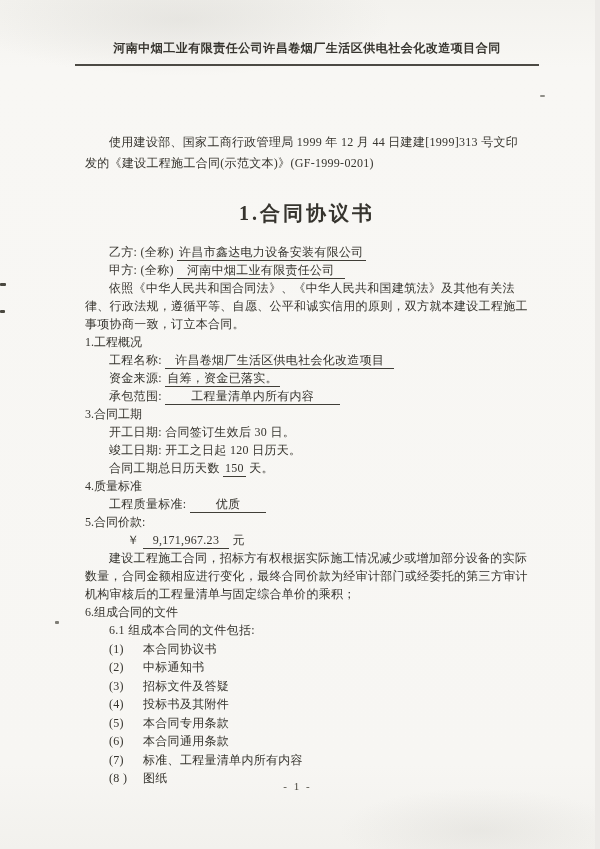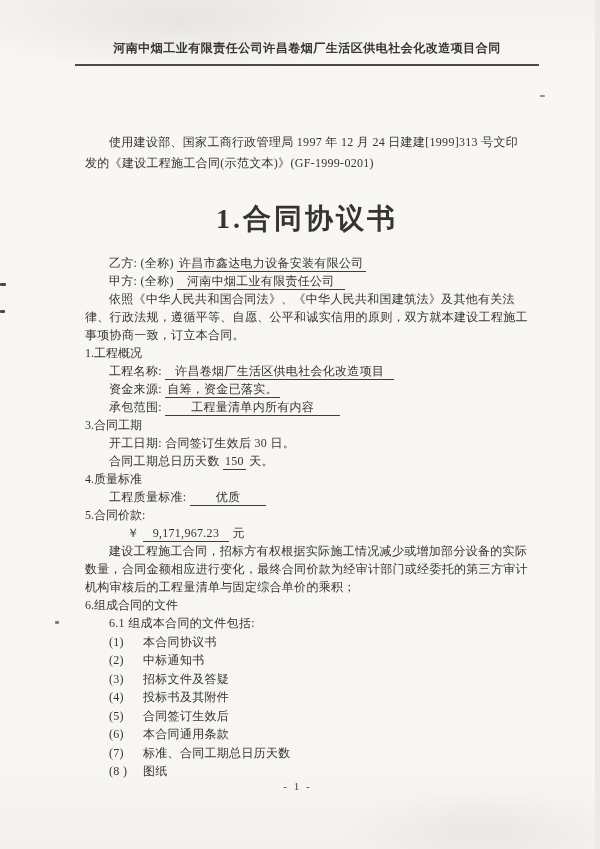--- a/index.html
+++ b/index.html
@@ -34,21 +34,21 @@
   }
   .intro{
     margin-top:66px;
     font-size:12px;
     line-height:21px;
     text-indent:2em;
     letter-spacing:0.3px;
   }
   .doc-title{
     text-align:center;
-    font-size:28px;
+    font-size:20px;
     font-weight:bold;
     letter-spacing:3px;
     margin:26px 0 16px 0;
   }
   .line{
     font-size:12px;
     line-height:18px;
     letter-spacing:0.3px;
     white-space:nowrap;
   }
@@ -95,21 +95,21 @@
 
   <span class="artifact a1"></span>
   <span class="artifact a2"></span>
   <span class="artifact a3"></span>
   <span class="artifact a4"></span>
 
   <div class="content">
 
     <div class="doc-header">河南中烟工业有限责任公司许昌卷烟厂生活区供电社会化改造项目合同</div>
 
-    <div class="intro">使用建设部、国家工商行政管理局 1997 年 12 月 24 日建建[1999]313 号文印发的《建设工程施工合同(示范文本)》(GF-1999-0201)</div>
+    <div class="intro">使用建设部、国家工商行政管理局 1999 年 12 月 44 日建建[1999]313 号文印发的《建设工程施工合同(示范文本)》(GF-1999-0201)</div>
 
     <div class="doc-title">1.合同协议书</div>
 
     <div class="line ind">
       <span>乙方: (全称)</span>
       <span class="u tight">许昌市鑫达电力设备安装有限公司</span>
     </div>
     <div class="line ind">
       <span>甲方: (全称)</span>
       <span class="u">河南中烟工业有限责任公司</span>
@@ -127,20 +127,21 @@
       <span class="u tight">自筹，资金已落实。</span>
     </div>
 
     <div class="line ind">
       <span>承包范围:</span>
       <span class="u wide">工程量清单内所有内容</span>
     </div>
 
     <div class="heading">3.合同工期</div>
     <div class="line ind">开工日期: 合同签订生效后 30 日。</div>
+    <div class="line ind">竣工日期: 开工之日起 120 日历天。</div>
     <div class="line ind">
       <span>合同工期总日历天数</span>
       <span class="u tight">150</span>
       <span>天。</span>
     </div>
 
     <div class="heading">4.质量标准</div>
     <div class="line ind">
       <span>工程质量标准:</span>
       <span class="u wide">优质</span>
@@ -164,27 +165,27 @@
       <div class="line ind">
         <span class="num">(2)</span><span>中标通知书</span>
       </div>
       <div class="line ind">
         <span class="num">(3)</span><span>招标文件及答疑</span>
       </div>
       <div class="line ind">
         <span class="num">(4)</span><span>投标书及其附件</span>
       </div>
       <div class="line ind">
-        <span class="num">(5)</span><span>合同签订生效后</span>
+        <span class="num">(5)</span><span>本合同专用条款</span>
       </div>
       <div class="line ind">
         <span class="num">(6)</span><span>本合同通用条款</span>
       </div>
       <div class="line ind">
-        <span class="num">(7)</span><span>标准、合同工期总日历天数</span>
+        <span class="num">(7)</span><span>标准、工程量清单内所有内容</span>
       </div>
       <div class="line ind">
         <span class="num">(8 )</span><span>图纸</span>
       </div>
     </div>
 
   </div>
 
   <div class="page-number">- 1 -</div>
 

